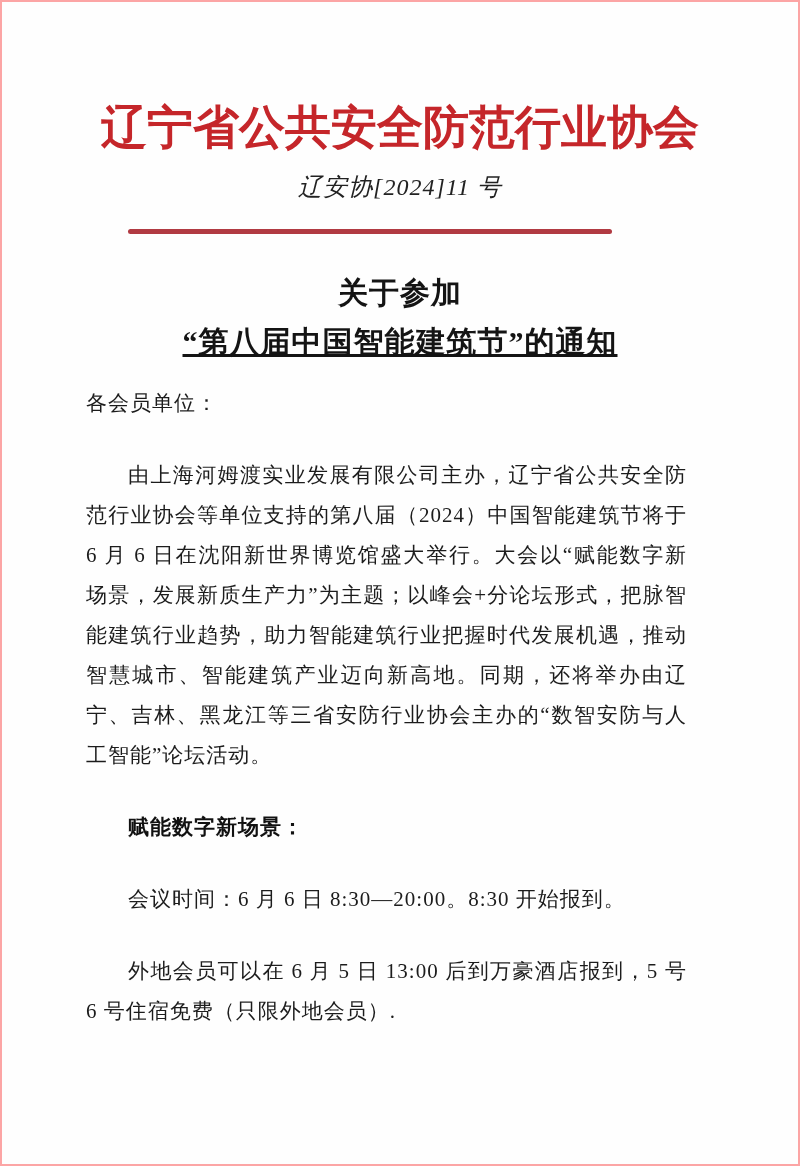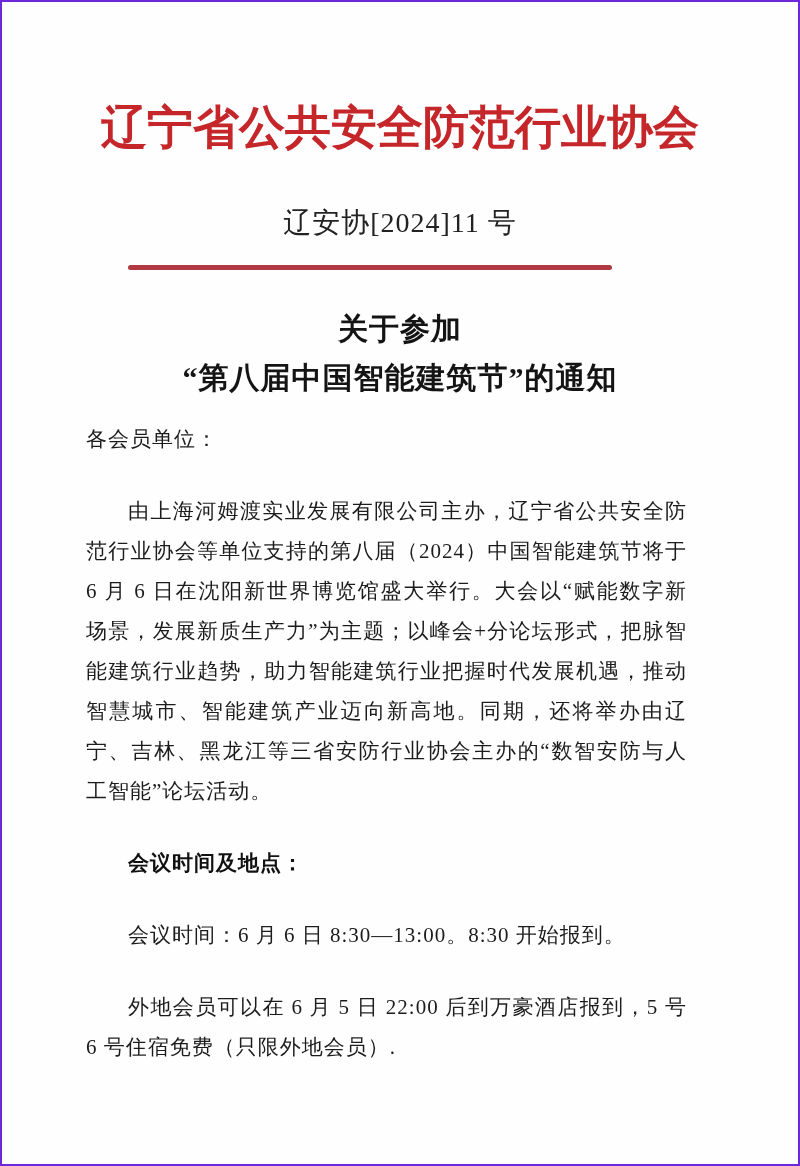--- a/index.html
+++ b/index.html
@@ -6,44 +6,45 @@
     margin: 0;
     padding: 0;
     background: #ffffff;
   }
   .page {
     position: relative;
     width: 800px;
     height: 1166px;
     box-sizing: border-box;
     background: #fefefe;
-    border: 2px solid #6d28d9;
+    border: 2px solid #fca5a5;
     overflow: hidden;
     font-family: "Liberation Serif", "DejaVu Serif", serif;
     color: var(--text-color, #1c1c1c);
   }
   
   .org-name {
     margin: 0;
     padding-top: 96px;
     text-align: center;
     font-size: 46px;
     line-height: 60px;
     font-weight: bold;
     letter-spacing: 0px;
     color: var(--header-red, #c5262a);
     font-family: "Liberation Serif", "DejaVu Serif", serif;
   }
   .doc-number {
-    margin-top: 52px;
+    margin-top: 16px;
     text-align: center;
-    font-size: 28px;
+    font-size: 24px;
     line-height: 26px;
     letter-spacing: 1px;
     color: #222222;
+    font-style: italic;
   }
   .red-rule {
     margin-top: 29px;
     margin-left: 126px;
     width: 484px;
     height: 5px;
     border-radius: 3px;
     background: var(--rule-red, #b13a42);
   }
   
@@ -53,20 +54,21 @@
   .title-line {
     text-align: center;
     font-size: 30px;
     line-height: 46px;
     font-weight: bold;
     letter-spacing: 1px;
     color: #141414;
   }
   .title-line + .title-line {
     margin-top: 3px;
+    text-decoration: underline;
   }
   
   .notice-body {
     margin-top: 18px;
     padding-left: 84px;
     padding-right: 111px;
     font-size: 21px;
     line-height: 40px;
     letter-spacing: 1px;
     text-align: justify;
@@ -100,18 +102,18 @@
   </header>
 
   <section class="notice-title">
     <div class="title-line">关于参加</div>
     <div class="title-line">“第八届中国智能建筑节”的通知</div>
   </section>
 
   <section class="notice-body">
     <p class="salutation">各会员单位：</p>
     <p class="indent">由上海河姆渡实业发展有限公司主办，辽宁省公共安全防范行业协会等单位支持的第八届（2024）中国智能建筑节将于 6 月 6 日在沈阳新世界博览馆盛大举行。大会以“赋能数字新场景，发展新质生产力”为主题；以峰会+分论坛形式，把脉智能建筑行业趋势，助力智能建筑行业把握时代发展机遇，推动智慧城市、智能建筑产业迈向新高地。同期，还将举办由辽宁、吉林、黑龙江等三省安防行业协会主办的“数智安防与人工智能”论坛活动。</p>
-    <p class="indent heading">会议时间及地点：</p>
-    <p class="indent">会议时间：6 月 6 日 8:30—13:00。8:30 开始报到。</p>
-    <p class="indent">外地会员可以在 6 月 5 日 22:00 后到万豪酒店报到，5 号 6 号住宿免费（只限外地会员）.</p>
+    <p class="indent heading">赋能数字新场景：</p>
+    <p class="indent">会议时间：6 月 6 日 8:30—20:00。8:30 开始报到。</p>
+    <p class="indent">外地会员可以在 6 月 5 日 13:00 后到万豪酒店报到，5 号 6 号住宿免费（只限外地会员）.</p>
   </section>
 
 </div>
 
 </body></html>

